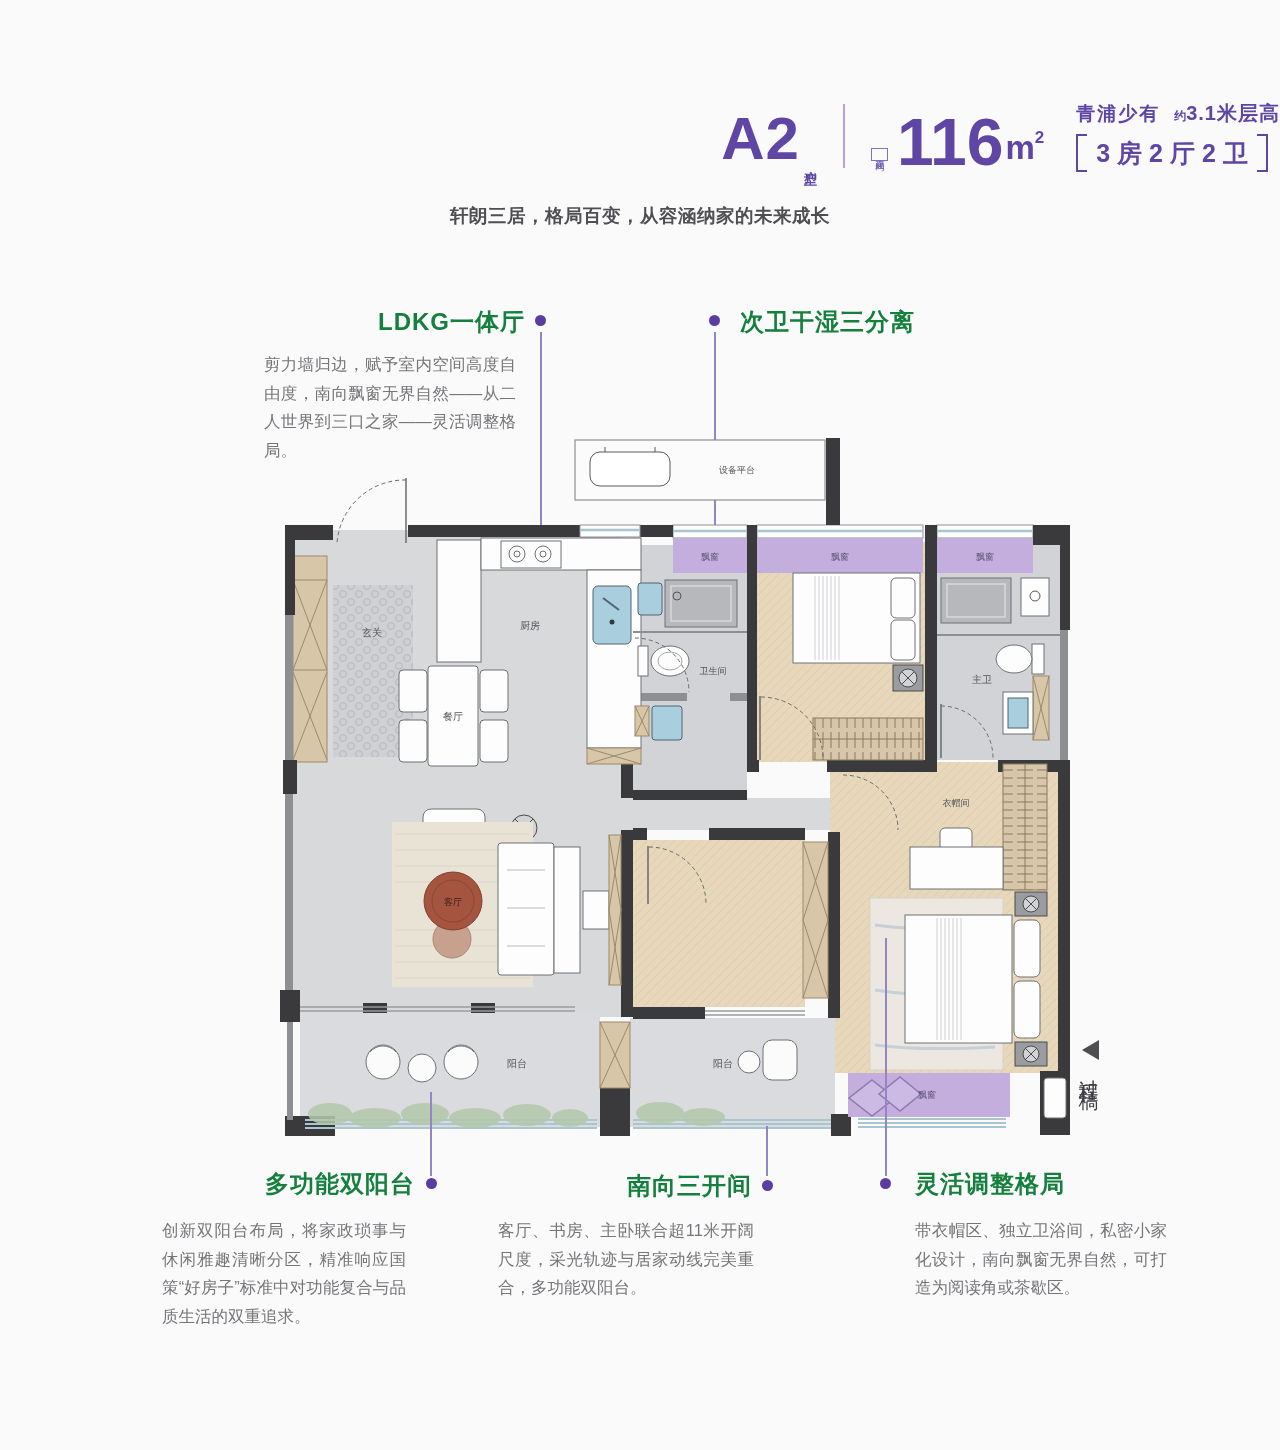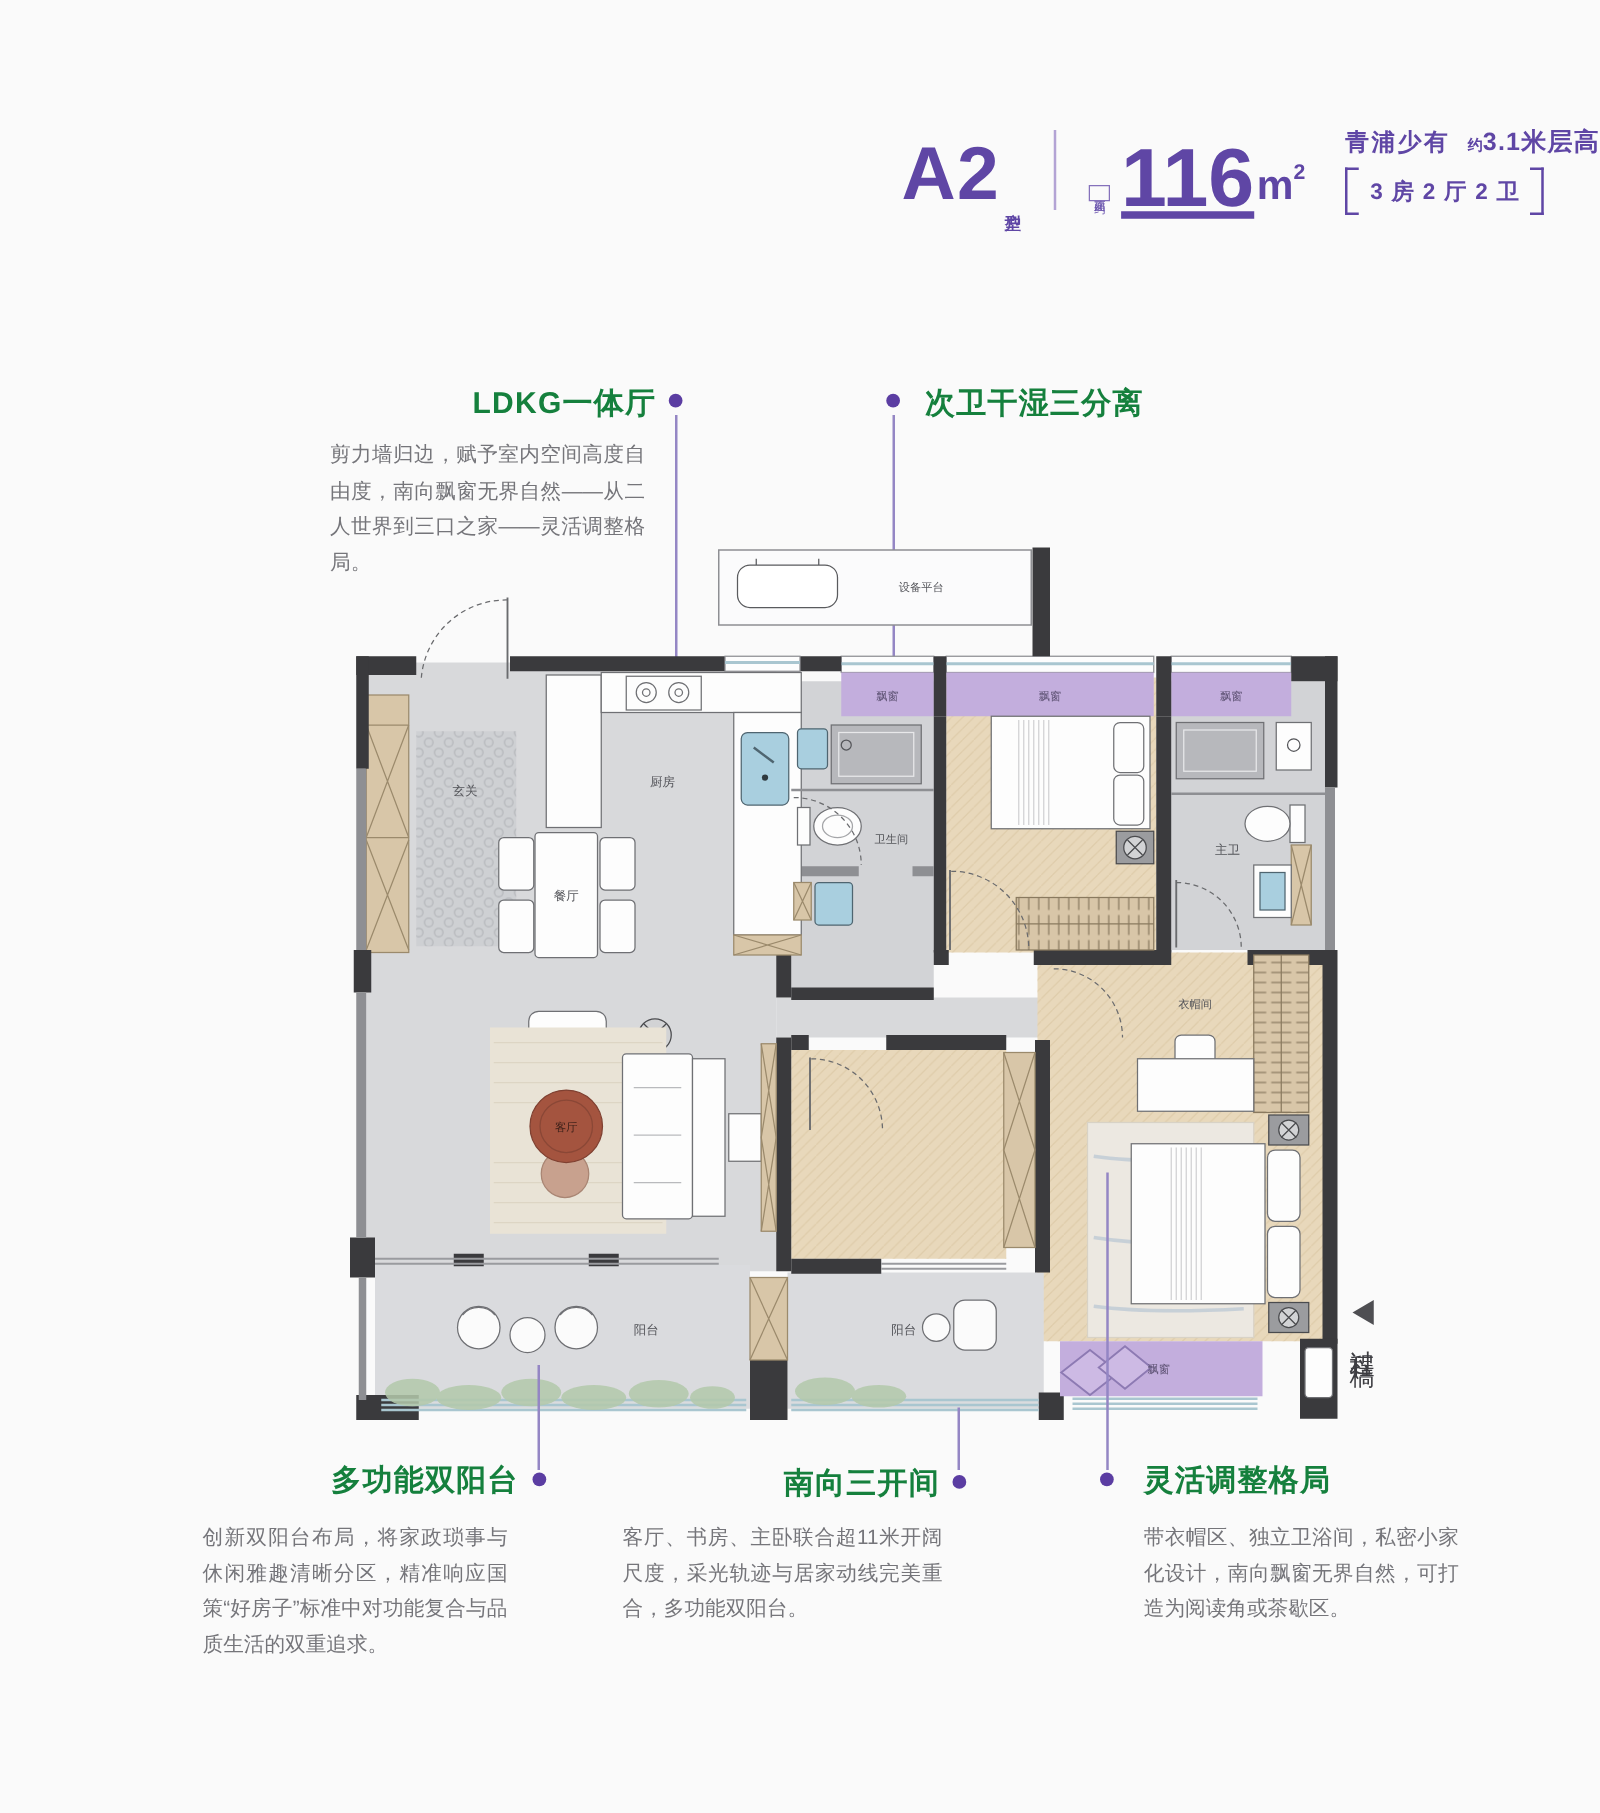--- a/index.html
+++ b/index.html
@@ -7,33 +7,33 @@
          font-family:"Liberation Sans","DejaVu Sans",sans-serif;color:#55555a;}
   
   .hdr{position:absolute;top:100px;left:0;right:0;display:flex;justify-content:flex-end;
        align-items:flex-end;color:#5f46a5;}
   .h-code{font-size:60px;line-height:.9;font-weight:600;margin-bottom:8px;letter-spacing:1px;}
   .h-code-suffix{writing-mode:vertical-rl;font-size:13px;font-weight:700;line-height:1;
        margin:0 0 10px 4px;letter-spacing:2px;}
   .h-div{width:2px;height:64px;background:#b3a3d4;margin:0 26px 6px 26px;}
   .h-area-box{writing-mode:vertical-rl;font-size:9px;line-height:1;border:1px solid #8571bb;
        padding:4px 3px;margin:0 9px 13px 0;letter-spacing:1px;color:#6b55ae;}
-  .h-num{font-size:66px;line-height:.82;font-weight:600;margin-bottom:5px;text-decoration:underline;}
+  .h-num{font-size:66px;line-height:.82;font-weight:600;margin-bottom:5px;}
   .h-unit{font-size:33px;font-weight:600;margin:0 0 7px 2px;}
   .h-sup{font-size:17px;position:relative;top:-16px;font-weight:600;}
   .h-right{margin:0 0 2px 32px;}
   .h-line1{display:flex;align-items:baseline;gap:14px;font-weight:700;}
   .h-scarce{font-size:19px;letter-spacing:2px;}
   .h-approx{font-size:12px;}
   .h-height{font-size:20px;letter-spacing:1px;}
   .h-line2{display:flex;align-items:center;margin-top:7px;}
   .brk{width:9px;height:34px;}
   .brk-l{border-left:2.5px solid #5f46a5;border-top:2.5px solid #5f46a5;border-bottom:2.5px solid #5f46a5;}
   .brk-r{border-right:2.5px solid #5f46a5;border-top:2.5px solid #5f46a5;border-bottom:2.5px solid #5f46a5;}
-  .h-layout{font-size:18px;font-weight:700;letter-spacing:7px;padding:0 2px 0 9px;}
+  .h-layout{font-size:25px;font-weight:700;letter-spacing:7px;padding:0 2px 0 9px;}
   .tagline{position:absolute;top:203px;left:0;right:0;text-align:center;font-size:18.5px;
        font-weight:700;color:#4e4e53;letter-spacing:.5px;}
   
   .ctitle{position:absolute;font-size:24px;font-weight:700;color:#15803d;letter-spacing:1px;white-space:nowrap;}
   .cbody{position:absolute;font-size:16.5px;line-height:28.5px;color:#75757a;text-align:justify;}
   .dot{position:absolute;width:11px;height:11px;border-radius:50%;background:#5b3da2;}
   .cline{position:absolute;width:1.5px;background:#9486c4;}
   .ta-r{text-align:right;}
   
   .plan{position:absolute;left:275px;top:430px;width:830px;height:710px;}
@@ -61,20 +61,21 @@
         <span class="h-scarce">青浦少有</span>
         <span><span class="h-approx">约</span><span class="h-height">3.1米层高</span></span>
       </div>
       <div class="h-line2">
         <span class="brk brk-l"></span>
         <span class="h-layout">3房2厅2卫</span>
         <span class="brk brk-r"></span>
       </div>
     </div>
   </div>
+  <div class="tagline">轩朗三居，格局百变，从容涵纳家的未来成长</div>
 
   <div class="ctitle ta-r" style="left:240px;top:306px;width:285px;">LDKG一体厅</div>
   <div class="dot" style="left:535px;top:315px;"></div>
   <div class="cline" style="left:540px;top:332px;height:378px;"></div>
   <div class="cbody" style="left:264px;top:350px;width:252px;">剪力墙归边，赋予室内空间高度自由度，南向飘窗无界自然——从二人世界到三口之家——灵活调整格局。</div>
 
   <div class="dot" style="left:709px;top:315px;"></div>
   <div class="cline" style="left:714px;top:332px;height:348px;"></div>
   <div class="ctitle" style="left:740px;top:306px;">次卫干湿三分离</div>
 

